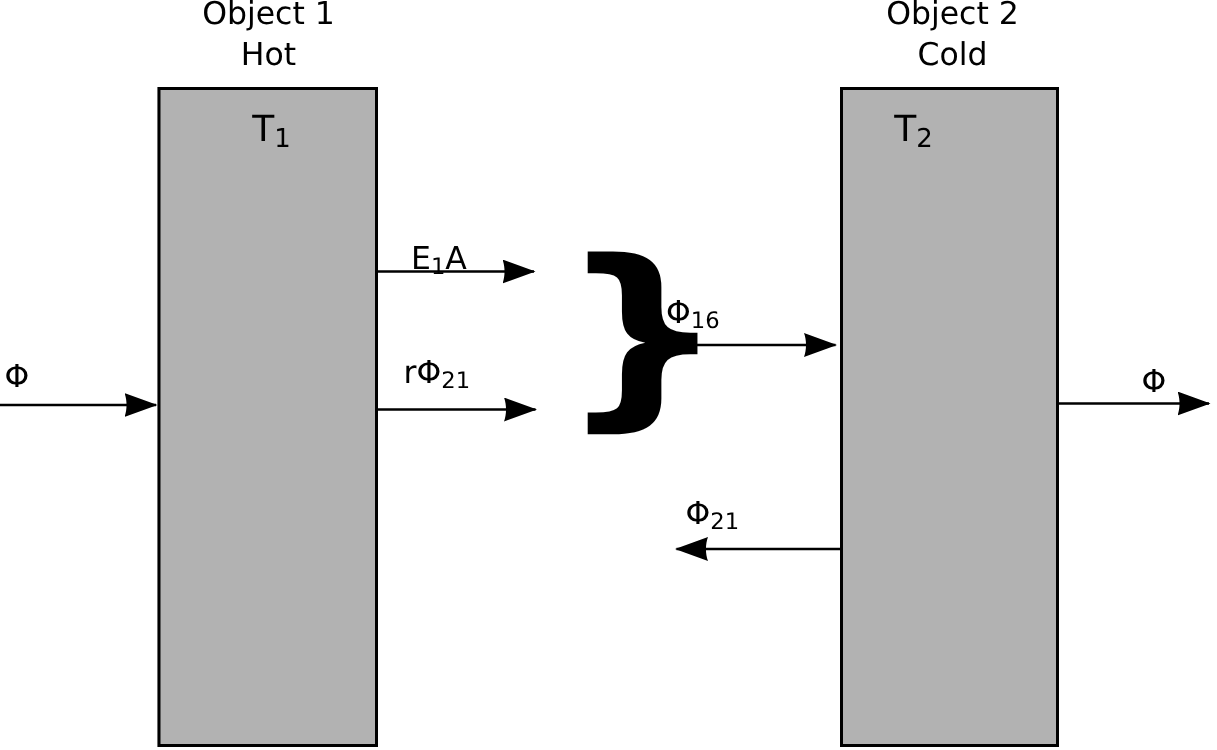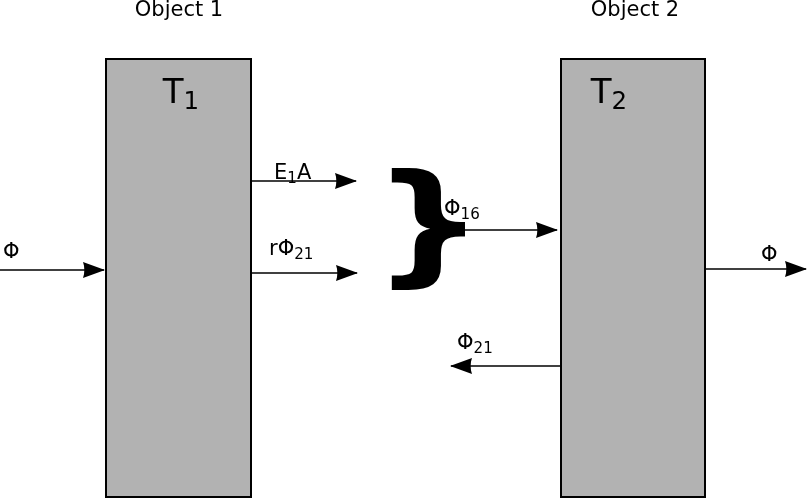--- a/index.html
+++ b/index.html
@@ -34,21 +34,21 @@
   .txt {
     position: absolute;
     white-space: nowrap;
     font-size: 21px;
     line-height: 27px;
     color: #000000;
   }
   .centered { transform: translateX(-50%); }
   .title-block { text-align: center; }
   .temp-label {
-    font-size: 34px;
+    font-size: 24px;
     line-height: 1;
   }
   sub.sx {
     font-size: 0.72em;
     vertical-align: -0.24em;
     line-height: 0;
   }
   svg line {
     stroke: #000000;
     stroke-width: 1.6;
@@ -80,24 +80,26 @@
     <line x1="252" y1="273" x2="357" y2="273" marker-end="url(#ah)"></line>
     <line x1="448" y1="230" x2="557" y2="230" marker-end="url(#ah)"></line>
     <line x1="560" y1="366" x2="451" y2="366" marker-end="url(#ah)"></line>
     <line x1="706" y1="269" x2="806" y2="269" marker-end="url(#ah)"></line>
 
     <text class="brace-text" transform="translate(372,268) scale(1.2 1)">}</text>
   </svg>
 
   <div class="txt centered title-block" style="left:179px; top:-4px">
     <div>Object 1</div>
+    <div>Hot</div>
   </div>
 
   <div class="txt centered title-block" style="left:635px; top:-4px">
     <div>Object 2</div>
+    <div>Cold</div>
   </div>
 
   <div class="txt centered temp-label" style="left:181px; top:74px">
     <span>T</span><sub class="sx">1</sub>
   </div>
   <div class="txt centered temp-label" style="left:609px; top:74px">
     <span>T</span><sub class="sx">2</sub>
   </div>
 
   <div class="txt" style="left:3px; top:239px; line-height:1.2">Φ</div>

